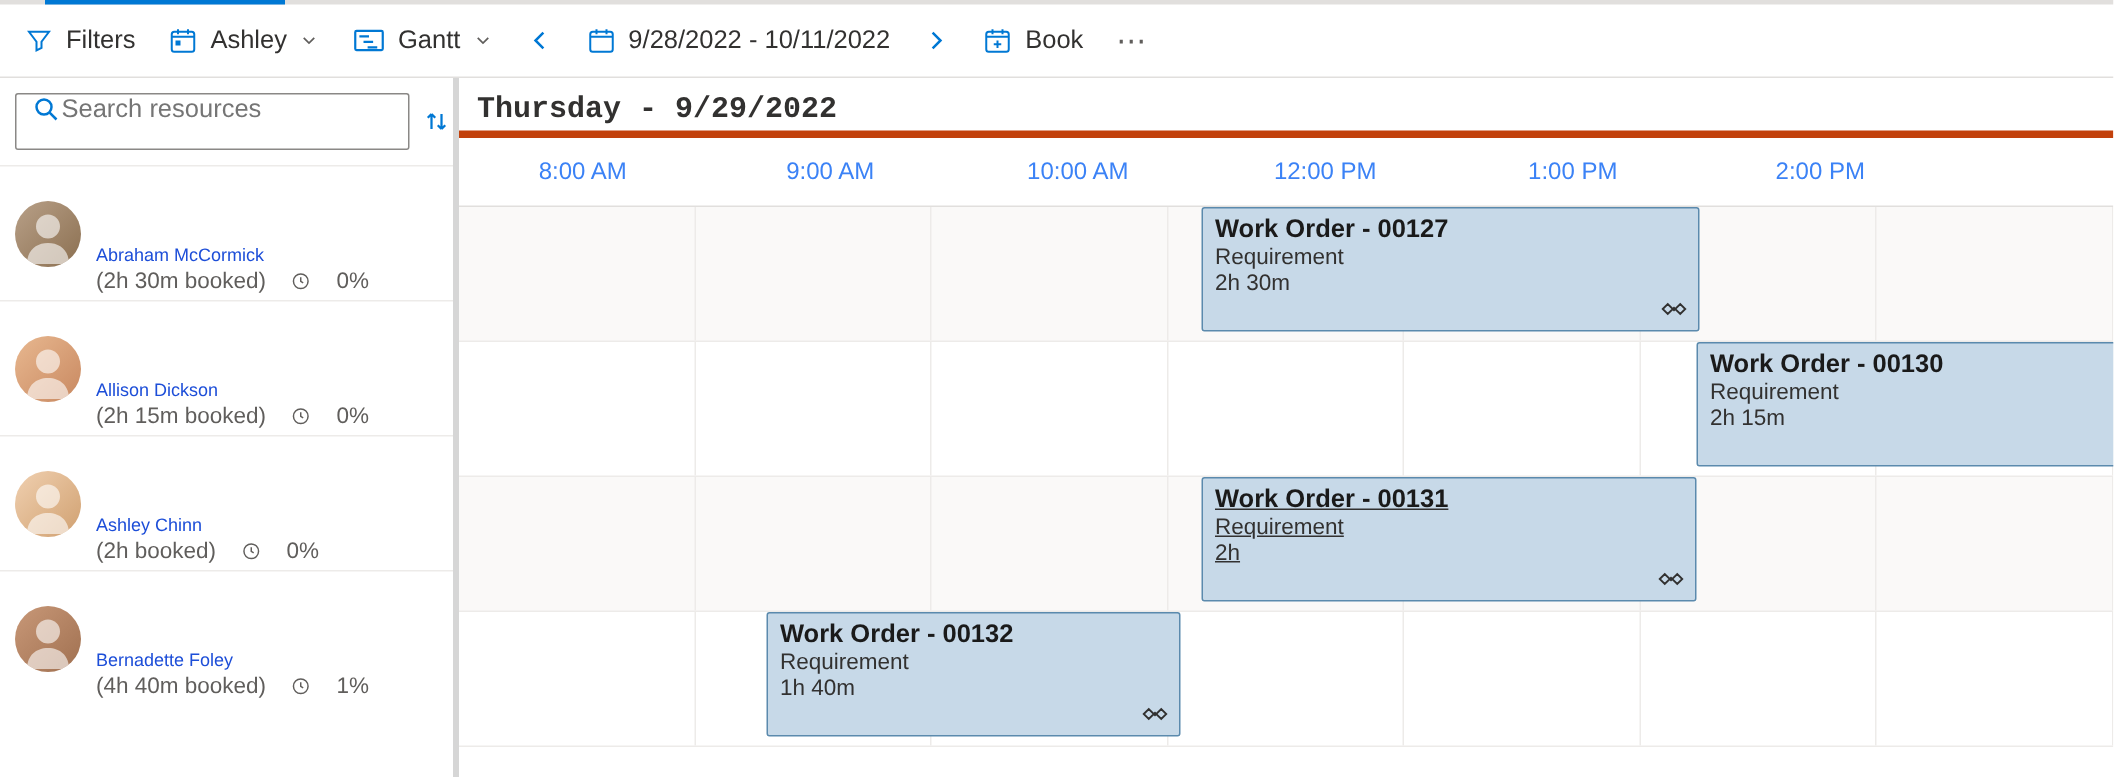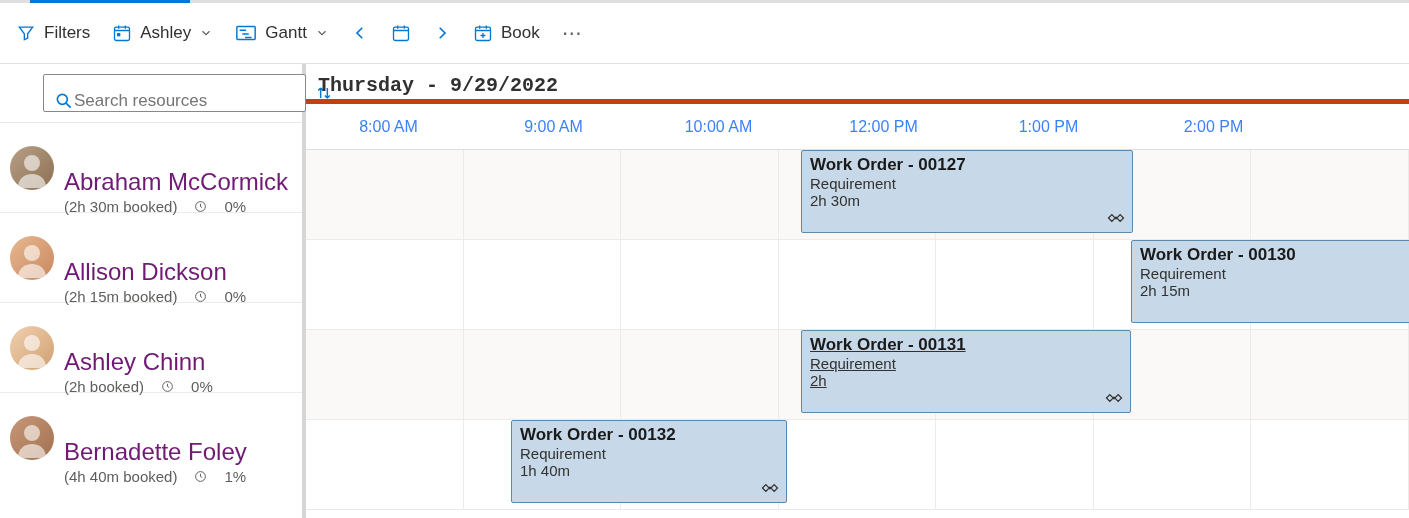--- a/index.html
+++ b/index.html
@@ -1,41 +1,41 @@
 <!DOCTYPE html>
 <html><head>
 <meta charset="utf-8">
 <style>
 * { box-sizing: border-box; margin: 0; padding: 0; }
 body { font-family: "Segoe UI", Arial, sans-serif; font-size: 14px; color: #323130; background: #fff; }
 
 
-.toolbar { display: flex; align-items: center; gap: 22px; padding: 8px 16px; border-bottom: 1px solid #e1dfdd; height: 64px; background: #fff; border-top: 3px solid #e1dfdd; position: relative; }
+.toolbar { display: flex; align-items: center; gap: 22px; padding: 8px 16px; border-bottom: 1px solid #e1dfdd; height: 52px; background: #fff; border-top: 3px solid #e1dfdd; position: relative; }
 .toolbar::before { content: ""; position: absolute; top: -3px; left: 30px; width: 160px; height: 3px; background: #0078d4; }
 .tb-btn { display: inline-flex; align-items: center; gap: 8px; font-size: 17px; color: #323130; cursor: pointer; }
 .tb-btn .lbl { color: #323130; }
 .icon-svg { display: inline-block; vertical-align: middle; }
 .blue { color: #0078d4; }
 .ellipsis { font-size: 20px; color: #605e5c; letter-spacing: 2px; cursor: pointer; }
 
 
 .main { display: flex; height: calc(518px - 52px); }
 .sidebar { width: 306px; min-width: 306px; border-right: 4px solid #d6d6d6; position: relative; }
 .search-row { display: flex; align-items: center; padding: 10px; gap: 8px; }
-.search-box { flex: 1; display: flex; align-items: flex-end; border: 1px solid #8a8886; border-radius: 2px; height: 38px; padding: 0 10px; background: #fff; margin-left: 33px; }
+.search-box { flex: 1; display: flex; align-items: flex-start; border: 1px solid #8a8886; border-radius: 2px; height: 38px; padding: 0 10px; background: #fff; }
 .search-box input { border: none; outline: none; flex: 1; font-size: 17px; color: #605e5c; background: transparent; }
 .sort-btn { width: 24px; height: 24px; display: flex; align-items: center; justify-content: center; color: #0078d4; cursor: pointer; }
 
 .resource { display: flex; align-items: center; padding: 9px 10px; gap: 10px; border-top: 1px solid #edebe9; height: 90px; }
 .avatar { width: 44px; height: 44px; border-radius: 50%; background: #ddd; flex-shrink: 0; display: flex; align-items: center; justify-content: center; font-size: 18px; color: #555; overflow: hidden; }
 .avatar.c0 { background: linear-gradient(135deg,#b8a088,#8b6f50); }
 .avatar.c1 { background: linear-gradient(135deg,#e8b890,#c88860); }
 .avatar.c2 { background: linear-gradient(135deg,#f0d0b0,#d0a070); }
 .avatar.c3 { background: linear-gradient(135deg,#c89878,#a07050); }
-.res-name { font-size: 24px; color: #701a75; margin-top: 48px; }
+.res-name { font-size: 12px; color: #1d4ed8; margin-top: 48px; }
 .res-sub { font-size: 15px; color: #605e5c; display: flex; align-items: center; gap: 17px; margin-top: 2px; }
 .clock-ico { width: 13px; height: 13px; }
 
 
 .schedule { flex: 1; position: relative; overflow: hidden; }
 .date-header { padding: 10px 12px 0 12px; font-size: 20px; font-weight: 600; border-bottom: 5px solid #c2410c; height: 40px; font-family: Liberation Mono, monospace; }
 .time-header { display: flex; height: 46px; position: relative; border-bottom: 1px solid #e1dfdd; }
 .time-col { width: 165px; min-width: 165px; text-align: center; font-size: 16px; color: #3b82f6; display: flex; align-items: center; justify-content: center; }
 
 .rows { position: relative; }
@@ -84,20 +84,21 @@
   <div class="tb-btn">
     <svg class="icon-svg blue" width="18" height="18" viewBox="0 0 24 24" fill="none" stroke="currentColor" stroke-width="2.2">
         <path d="M15 5l-7 7 7 7"></path>
       </svg>
   </div>
   <div class="tb-btn">
     <svg class="icon-svg blue" width="20" height="20" viewBox="0 0 24 24" fill="none" stroke="currentColor" stroke-width="1.6">
         <rect x="3" y="5" width="18" height="16" rx="2"></rect>
         <path d="M3 9h18M8 3v4M16 3v4"></path>
       </svg>
+    <span class="lbl">9/28/2022 - 10/11/2022</span>
   </div>
   <div class="tb-btn">
     <svg class="icon-svg blue" width="18" height="18" viewBox="0 0 24 24" fill="none" stroke="currentColor" stroke-width="2.2">
         <path d="M9 5l7 7-7 7"></path>
       </svg>
   </div>
   <div class="tb-btn">
     <svg class="icon-svg blue" width="20" height="20" viewBox="0 0 24 24" fill="none" stroke="currentColor" stroke-width="1.6">
         <rect x="3" y="5" width="18" height="16" rx="2"></rect>
         <path d="M3 9h18M8 3v4M16 3v4M12 12v6M9 15h6"></path>

